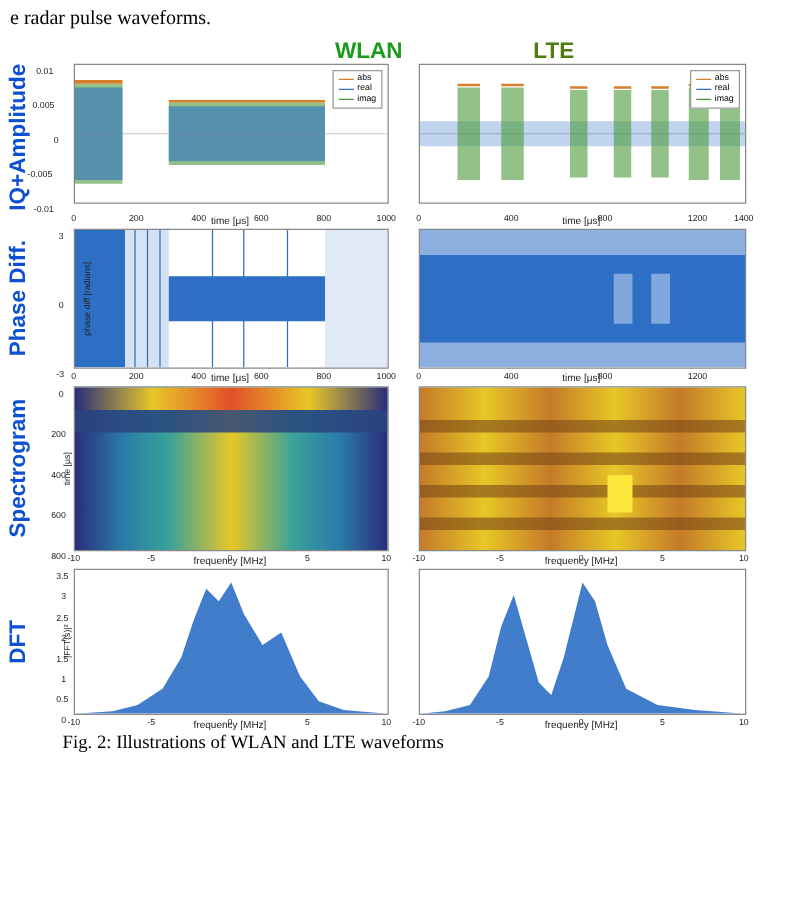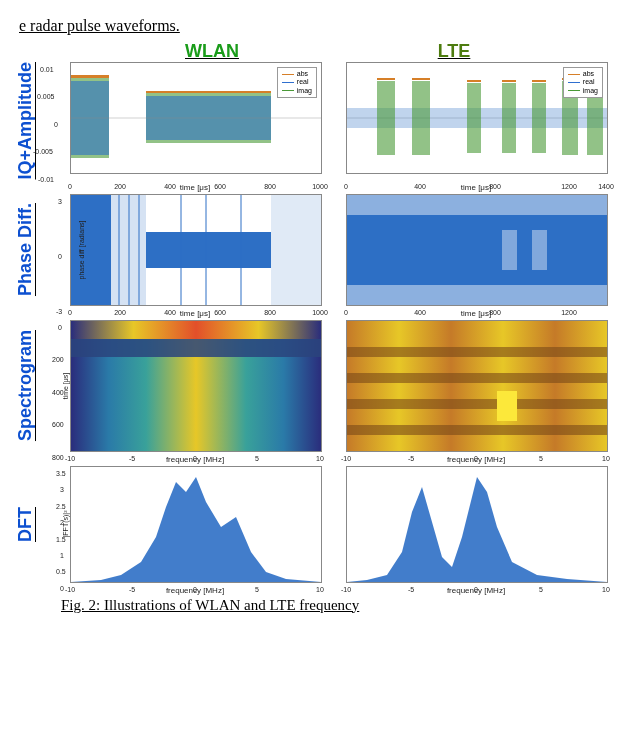--- a/index.html
+++ b/index.html
@@ -4,40 +4,39 @@
 <style>
   body {
     margin: 0;
     padding: 0;
     font-family: Georgia, 'Times New Roman', serif;
     background: #fff;
     width: 638px;
   }
   .page {
     width: 560px;
-    padding: 15px;
-    text-decoration: underline;
+    padding: 4px;
   }
   .top-text {
     font-size: 16px;
     color: #000;
     padding: 2px 0 6px 4px;
   }
   .col-headers {
     display: flex;
     margin-left: 76px;
   }
   .col-h {
     width: 275px;
     text-align: center;
     font-weight: bold;
     font-size: 18px;
     font-family: Arial, sans-serif;
   }
-  .col-h.wlan { color: #1a9c1a; }
+  .col-h.wlan { color: #1a9c1a; text-align: right; }
   .col-h.lte  { color: #4d7c0f; }
 
   .row {
     display: flex;
     align-items: stretch;
     margin-bottom: 4px;
   }
   .row-label {
     width: 32px;
     display: flex;
@@ -350,15 +349,15 @@
         <div class="axis-label xlabel" style="margin-left:20px;width:260px">frequency [MHz]</div>
         <div class="ticks tick-x" style="left:20px">-10</div>
         <div class="ticks tick-x" style="left:85px">-5</div>
         <div class="ticks tick-x" style="left:150px">0</div>
         <div class="ticks tick-x" style="left:215px">5</div>
         <div class="ticks tick-x" style="left:280px">10</div>
       </div>
     </div>
   </div>
 
-  <div class="caption">Fig. 2: Illustrations of WLAN and LTE frequency</div>
+  <div class="caption">Fig. 2: Illustrations of WLAN and LTE waveforms</div>
 
 </div>
 
 </body></html>

